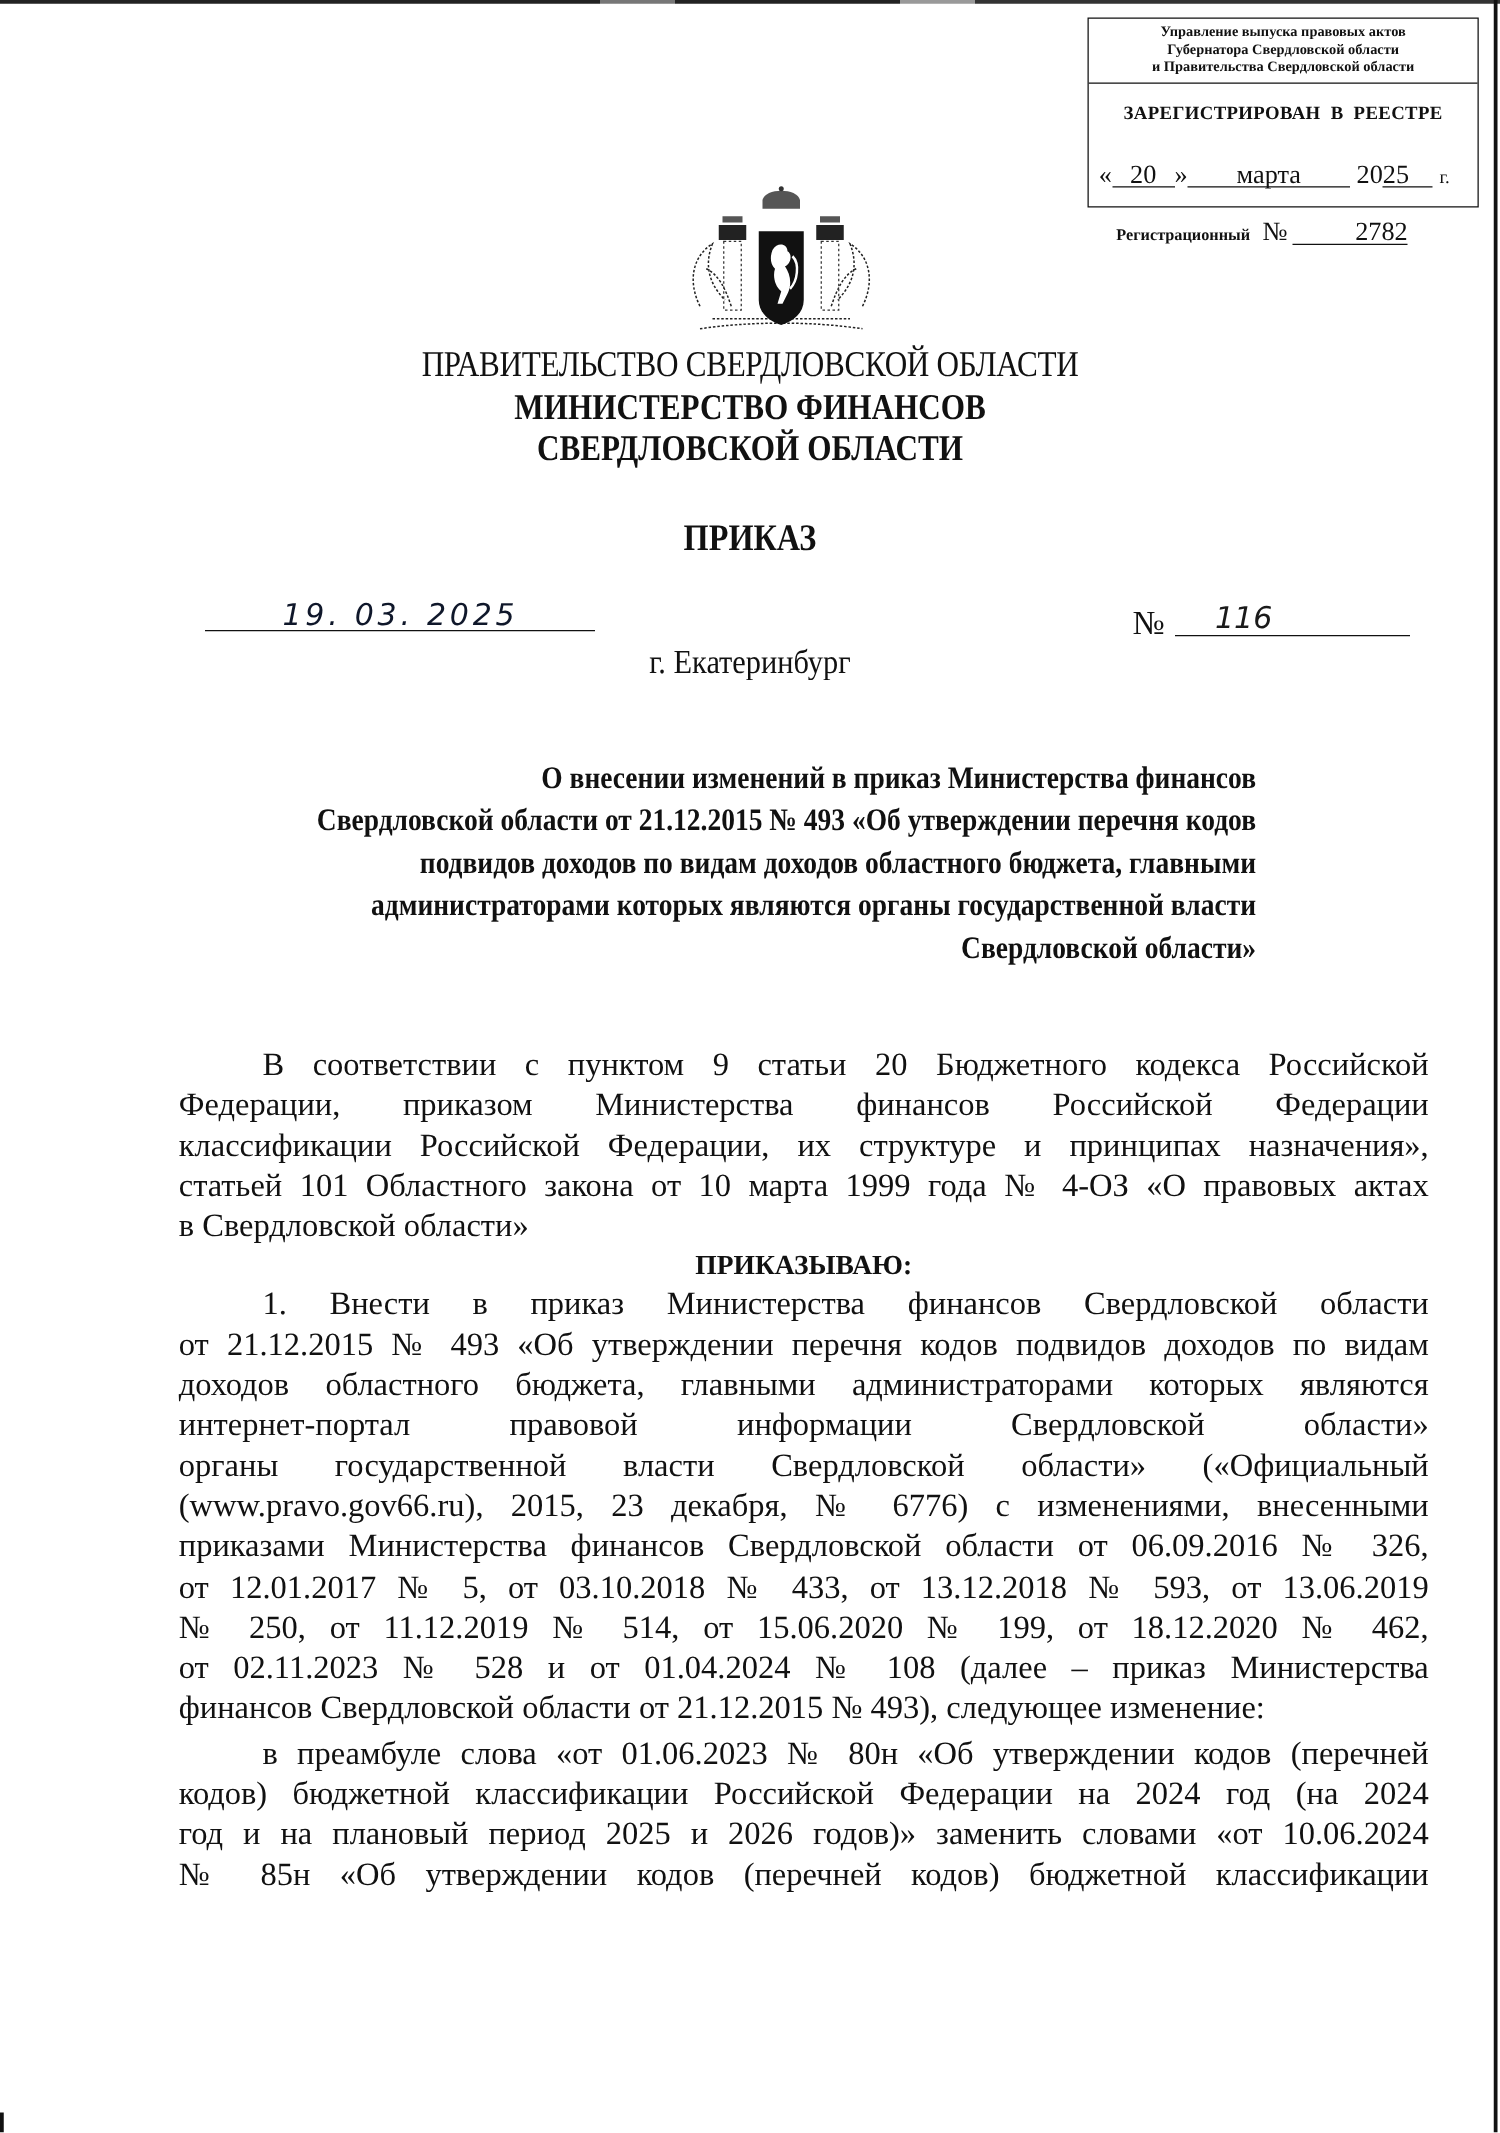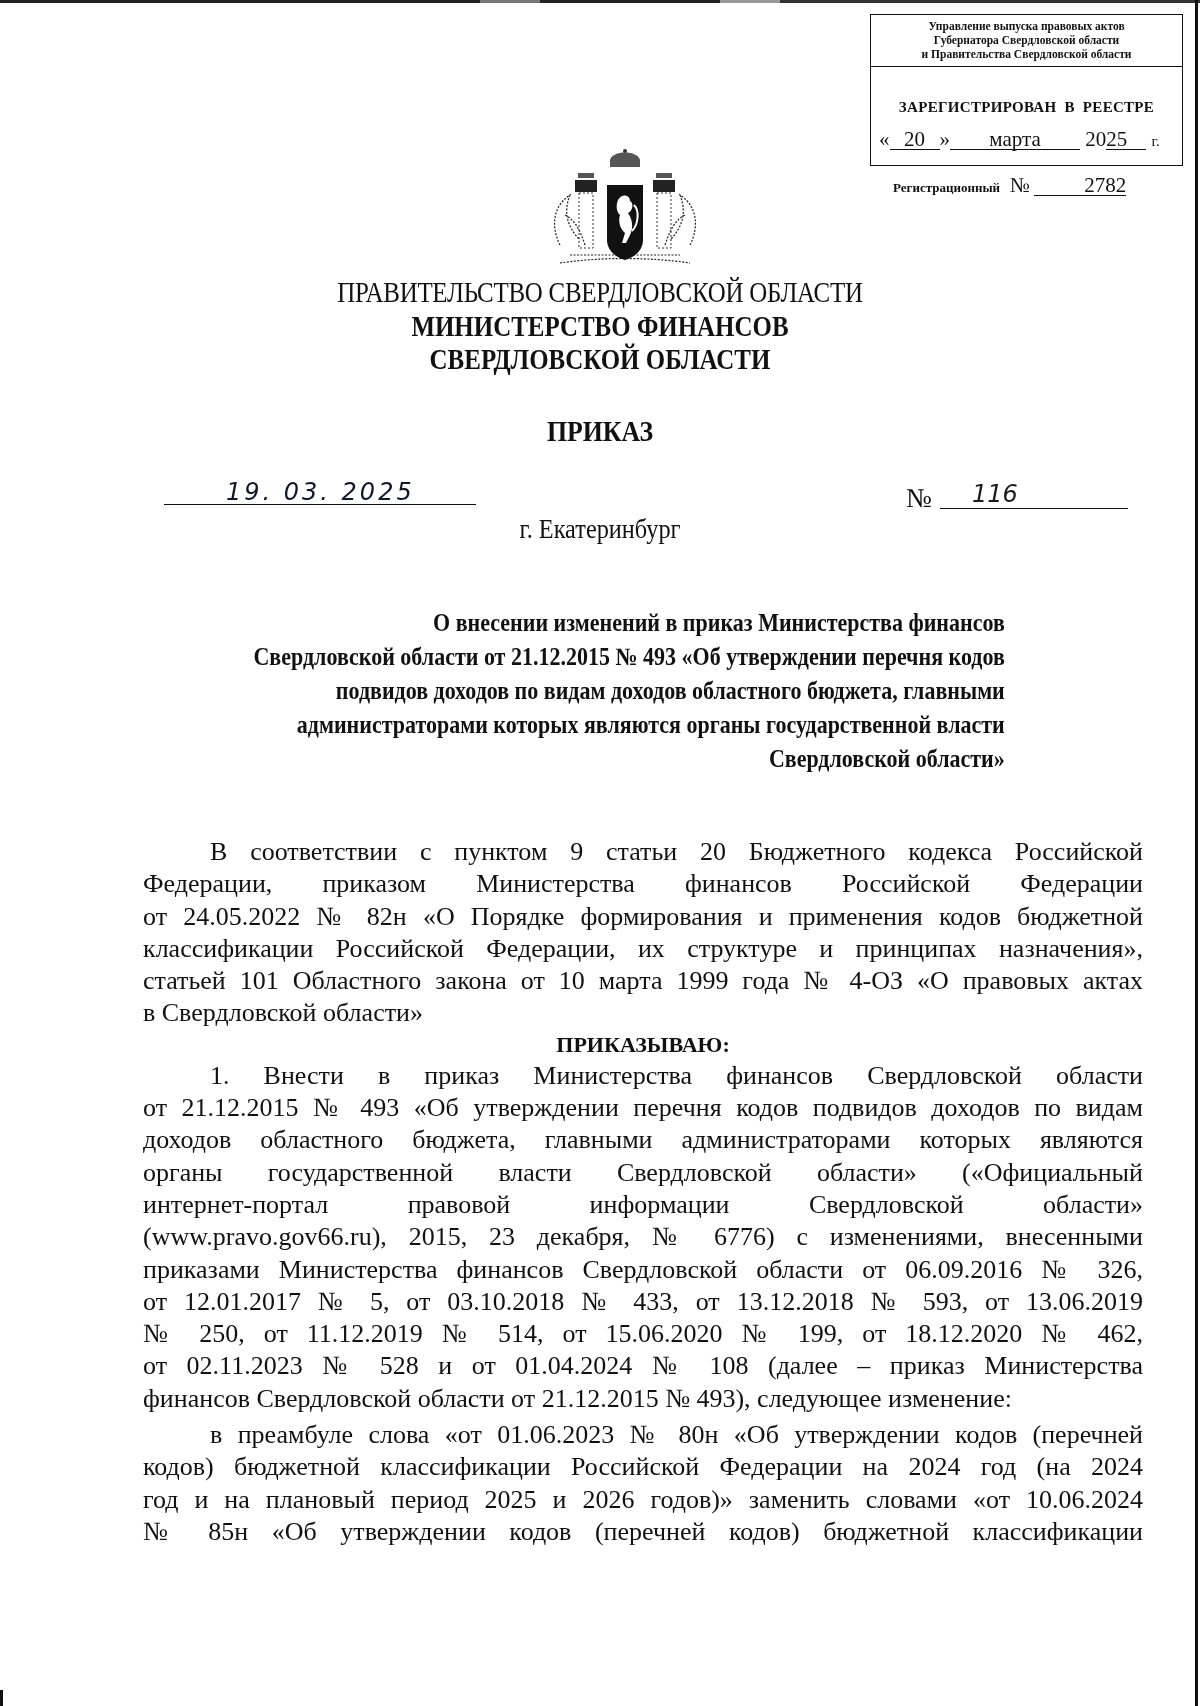--- a/index.html
+++ b/index.html
@@ -4,21 +4,21 @@
 <style>
   html, body { margin: 0; padding: 0; background: #ffffff; }
   body { width: 1200px; height: 1706px; position: relative; overflow: hidden; color: #111; font-family: "Liberation Serif", "DejaVu Serif", serif; }
   .scan-top { position: absolute; left: 0; top: 0; width: 1200px; height: 3px; background: linear-gradient(90deg,#222 0 40%, #777 40% 45%, #222 45% 60%, #999 60% 65%, #333 65% 100%); }
   .scan-right { position: absolute; left: 1195px; top: 0; width: 3px; height: 1706px; background: #111; }
   .scan-left { position: absolute; left: 0; top: 1690px; width: 3px; height: 16px; background: #111; }
 
   
   .stamp { position: absolute; left: 870px; top: 14px; width: 313px; height: 152px; border: 1.5px solid #111; box-sizing: border-box; }
   .stamp-head { height: 52px; border-bottom: 1.5px solid #111; text-align: center; font-weight: bold; font-size: 11.5px; line-height: 14px; padding-top: 4px; box-sizing: border-box; }
-  .stamp-reg { text-align: center; font-weight: bold; font-size: 15px; margin-top: 32px; letter-spacing: 0.3px; word-spacing: 4px; }
+  .stamp-reg { text-align: center; font-weight: bold; font-size: 15px; margin-top: 16px; letter-spacing: 0.3px; word-spacing: 4px; }
   .stamp-date { position: absolute; left: 8px; top: 112px; font-size: 21px; white-space: nowrap; }
   .stamp-date .u { display: inline-block; border-bottom: 1px solid #111; text-align: center; line-height: 20px; }
   .stamp-num { position: absolute; left: 22px; top: 158px; white-space: nowrap; }
   .stamp-num .lbl { font-weight: bold; font-size: 13px; }
   .stamp-num .no { font-size: 21px; margin-left: 6px; }
   .stamp-num .u { display: inline-block; width: 92px; border-bottom: 1.5px solid #111; font-size: 21px; text-align: right; padding-left: 8px; line-height: 20px; box-sizing: border-box; }
 
   
   .emblem { position: absolute; left: 540px; top: 145px; width: 170px; height: 130px; }
 
@@ -109,32 +109,31 @@
   <div>Свердловской области от 21.12.2015 № 493 «Об утверждении перечня кодов</div>
   <div>подвидов доходов по видам доходов областного бюджета, главными</div>
   <div>администраторами которых являются органы государственной власти</div>
   <div>Свердловской области»</div>
 </div>
 
 <div class="body">
   <div>
     <div class="ln ind">В соответствии с пунктом 9 статьи 20 Бюджетного кодекса Российской</div>
     <div class="ln">Федерации, приказом Министерства финансов Российской Федерации</div>
-    <div class="ln">от 24.05.2022 № 82н «О Порядке формирования и применения кодов бюджетной</div>
     <div class="ln">классификации Российской Федерации, их структуре и принципах назначения»,</div>
     <div class="ln">статьей 101 Областного закона от 10 марта 1999 года № 4-ОЗ «О правовых актах</div>
     <div class="ln last">в Свердловской области»</div>
   </div>
   <div class="order">ПРИКАЗЫВАЮ:</div>
   <div>
     <div class="ln ind">1. Внести в приказ Министерства финансов Свердловской области</div>
     <div class="ln">от 21.12.2015 № 493 «Об утверждении перечня кодов подвидов доходов по видам</div>
     <div class="ln">доходов областного бюджета, главными администраторами которых являются</div>
+    <div class="ln">интернет-портал правовой информации Свердловской области»</div>
     <div class="ln">органы государственной власти Свердловской области» («Официальный</div>
-    <div class="ln">интернет-портал правовой информации Свердловской области»</div>
     <div class="ln">(www.pravo.gov66.ru), 2015, 23 декабря, № 6776) с изменениями, внесенными</div>
     <div class="ln">приказами Министерства финансов Свердловской области от 06.09.2016 № 326,</div>
     <div class="ln">от 12.01.2017 № 5, от 03.10.2018 № 433, от 13.12.2018 № 593, от 13.06.2019</div>
     <div class="ln">№ 250, от 11.12.2019 № 514, от 15.06.2020 № 199, от 18.12.2020 № 462,</div>
     <div class="ln">от 02.11.2023 № 528 и от 01.04.2024 № 108 (далее – приказ Министерства</div>
     <div class="ln last">финансов Свердловской области от 21.12.2015 № 493), следующее изменение:</div>
   </div>
   <div style="margin-top:4px">
     <div class="ln ind">в преамбуле слова «от 01.06.2023 № 80н «Об утверждении кодов (перечней</div>
     <div class="ln">кодов) бюджетной классификации Российской Федерации на 2024 год (на 2024</div>

